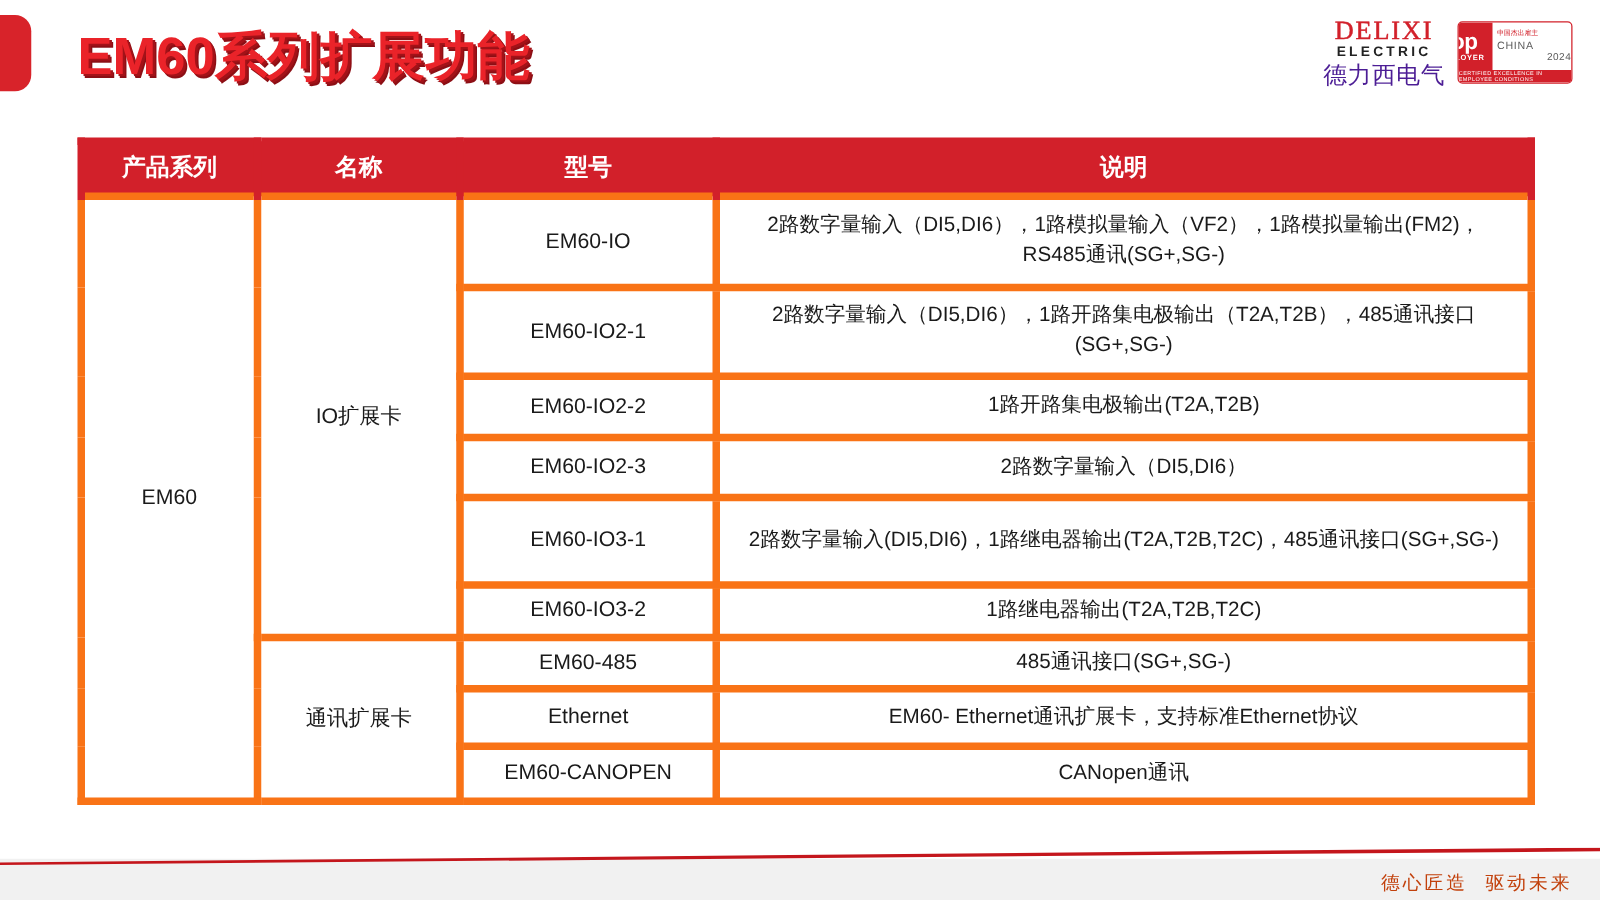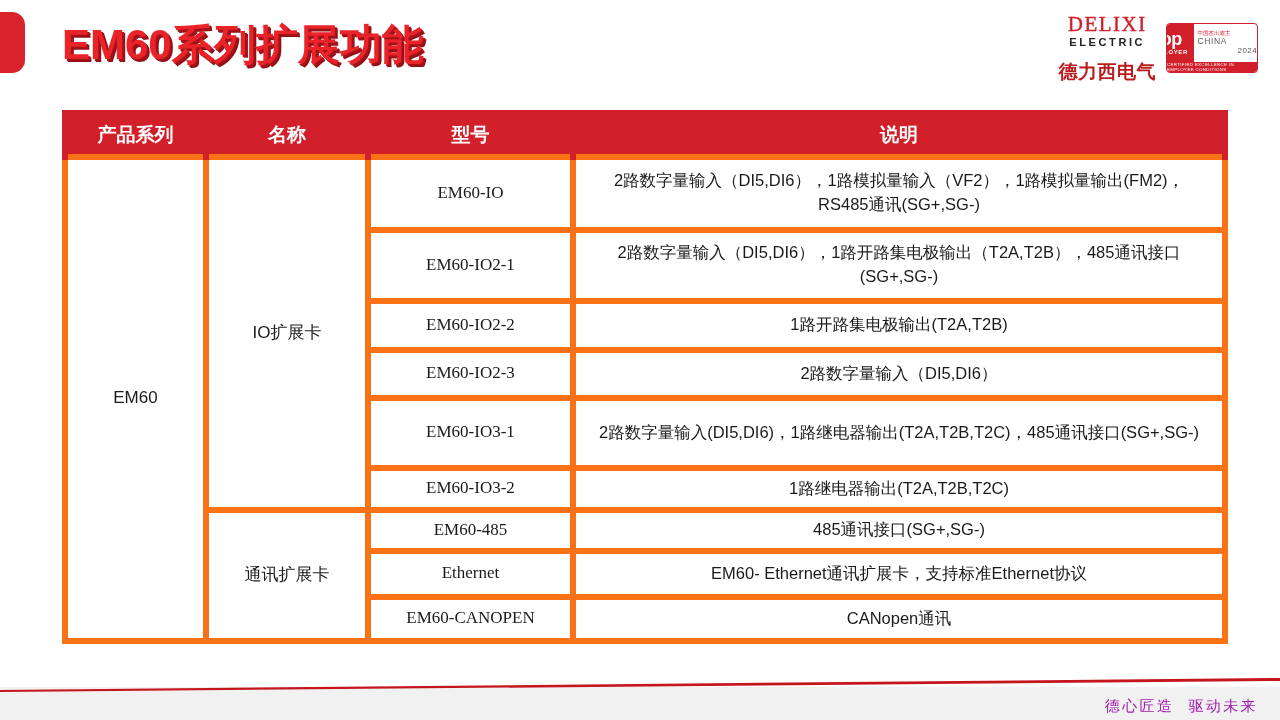--- a/index.html
+++ b/index.html
@@ -62,24 +62,24 @@
   }
   .delixi-sub {
     font-size: 11px;
     font-weight: 700;
     color: #232323;
     letter-spacing: 2.6px;
     margin-top: 2px;
   }
   .delixi-cn {
     font-size: 19px;
-    font-weight: 700;
-    color: #b91c1c;
+    font-weight: 400;
+    color: #4c1d95;
     letter-spacing: 0.5px;
-    margin-top: 14px;
+    margin-top: 3px;
   }
 
   .te-badge {
     position: relative;
     width: 92px; height: 50px;
     border: 1.6px solid #d2202a;
     border-radius: 4px;
     background: #ffffff;
     display: flex;
     flex-direction: column;
@@ -164,42 +164,42 @@
   }
   .spec-table thead th + th { border-left: 1px solid #ffffff; }
 
   .col-series { width: 141px; }
   .col-name   { width: 162px; }
   .col-model  { width: 205px; }
   .col-desc   { width: 652px; }
 
   td.cell-series { font-size: 17px; }
   td.cell-name   { font-size: 17px; }
-  td.cell-model  { font-size: 17px; font-family: Liberation Serif, serif; }
+  td.cell-model  { font-size: 17px; }
   td.cell-desc   { font-size: 16.5px; }
 
   
   .footer-band {
     position: absolute;
     left: 0; bottom: 0;
     width: 1280px; height: 33px;
     background: #f1f1f1;
   }
   .footer-rule {
     position: absolute;
     left: 0; bottom: 28px;
     width: 1280px; height: 14px;
     overflow: hidden;
   }
   .footer-rule svg { display: block; }
   .footer-slogan {
     position: absolute;
     right: 22px; bottom: 4px;
     font-size: 15px;
-    color: #a21caf;
+    color: #c2410c;
     letter-spacing: 2.4px;
     white-space: nowrap;
   }
   .slogan-gap { display: inline-block; width: 14px; }
 </style>
 </head>
 <body>
 
 <div id="slide">
 

